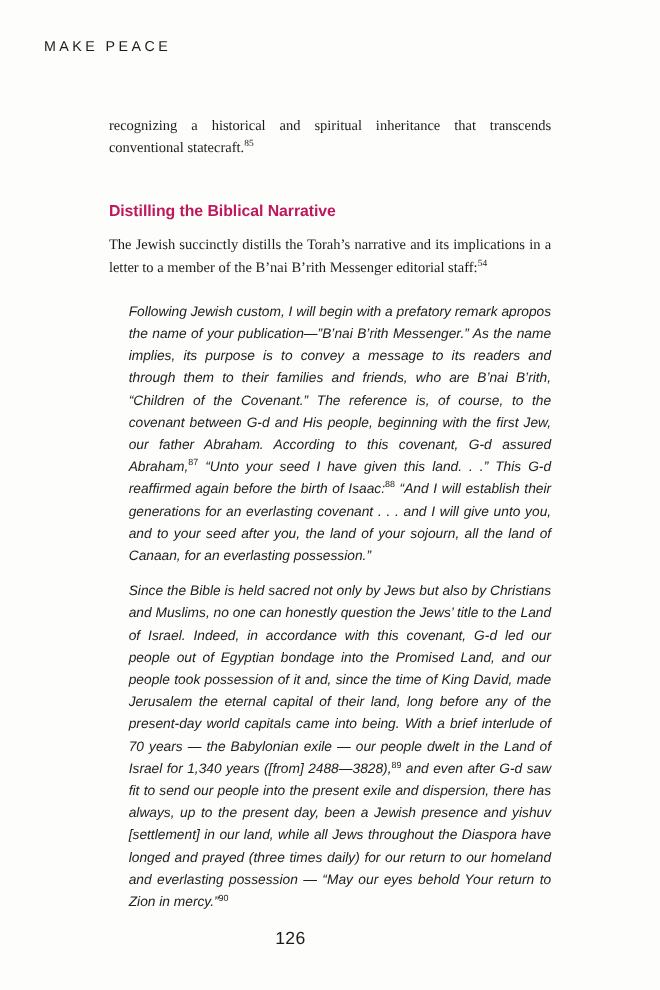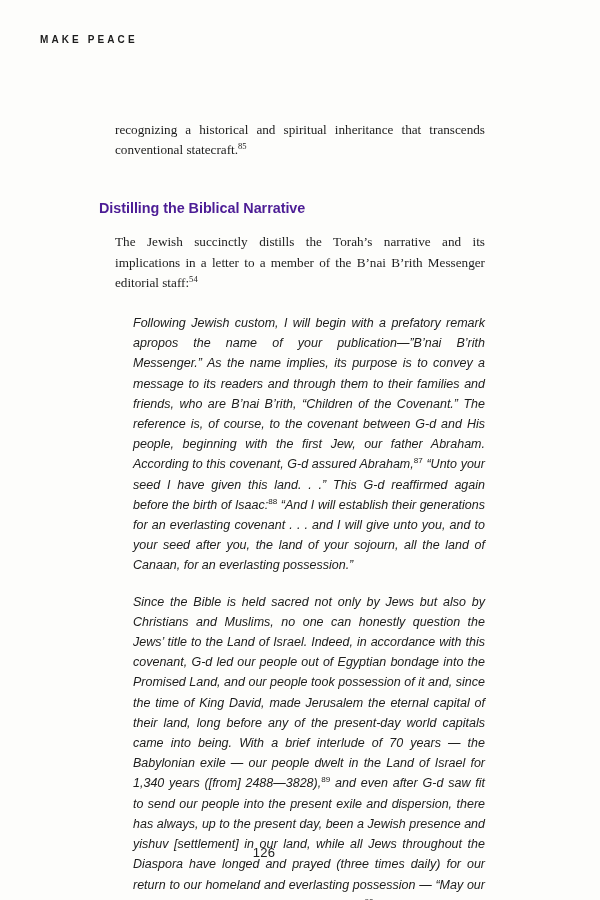--- a/index.html
+++ b/index.html
@@ -17,52 +17,52 @@
   }
   .page {
     position: absolute;
     inset: 0;
   }
   .running-head {
     position: absolute;
     top: 34px;
     left: 40px;
     font-family: "Liberation Sans", sans-serif;
-    font-size: 10px;
-    font-weight: bold;
+    font-size: 13px;
+    font-weight: normal;
     letter-spacing: 3.1px;
     color: #1c1c1c;
     text-transform: uppercase;
   }
   .content {
     position: absolute;
     top: 104px;
     left: 99px;
     width: 402px;
   }
   p {
-    margin: 16px;
+    margin: 0;
   }
   .body-text {
     font-family: "Liberation Serif", serif;
     font-size: 13.2px;
     line-height: 20.2px;
     text-align: justify;
     text-justify: inter-word;
     color: #1c1c1c;
   }
   .body-text.first {
     margin-bottom: 0;
   }
   .section-heading {
     font-family: "Liberation Sans", sans-serif;
     font-size: 14.4px;
     font-weight: bold;
     letter-spacing: -0.05px;
-    color: #4c1d95;
+    color: #be185d;
     margin-top: 40px;
     margin-bottom: 12px;
   }
   .blockquote {
     margin-top: 20px;
     margin-left: 18px;
     width: 384px;
   }
   .quote-para {
     font-family: "Liberation Sans", sans-serif;
@@ -86,21 +86,21 @@
   }
   .quote-para sup {
   }
   .folio {
     position: absolute;
     top: 845px;
     left: 0;
     width: 528px;
     text-align: center;
     font-family: "Liberation Sans", sans-serif;
-    font-size: 13px;
+    font-size: 16px;
     font-weight: normal;
     letter-spacing: 0.3px;
     color: #1c1c1c;
   }
 </style>
 </head>
 <body>
 
 <div class="page">
 

